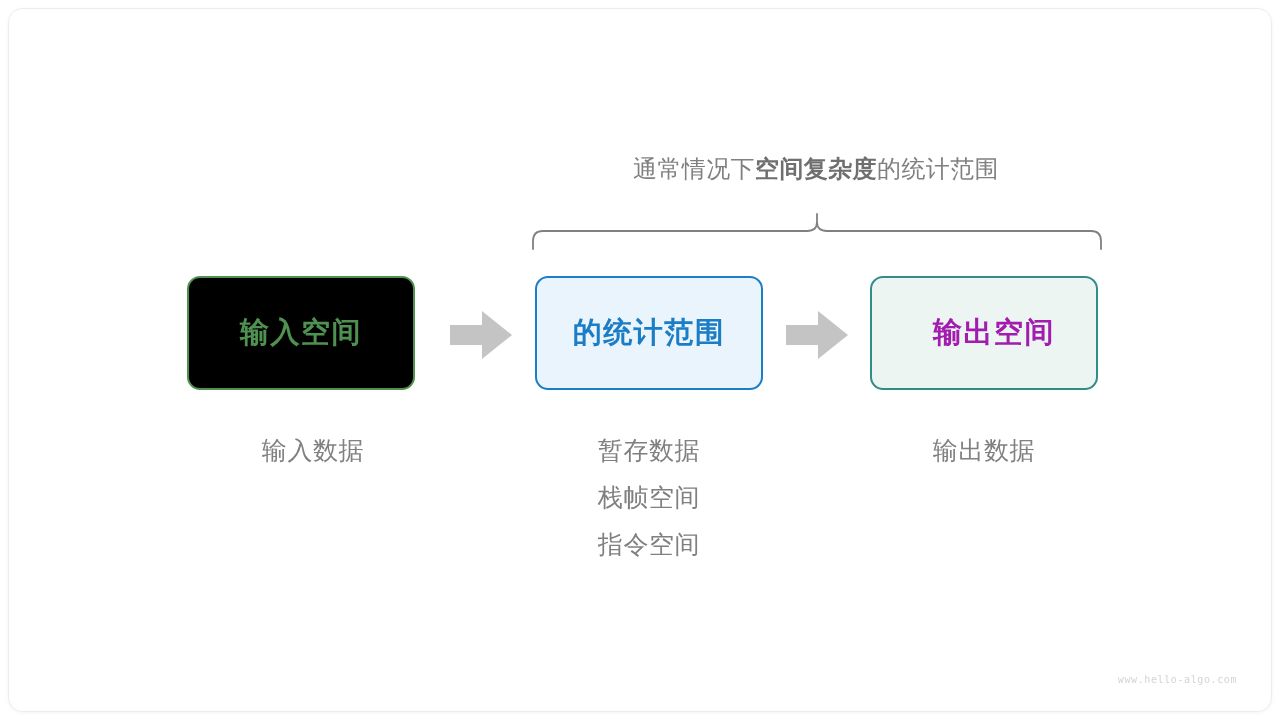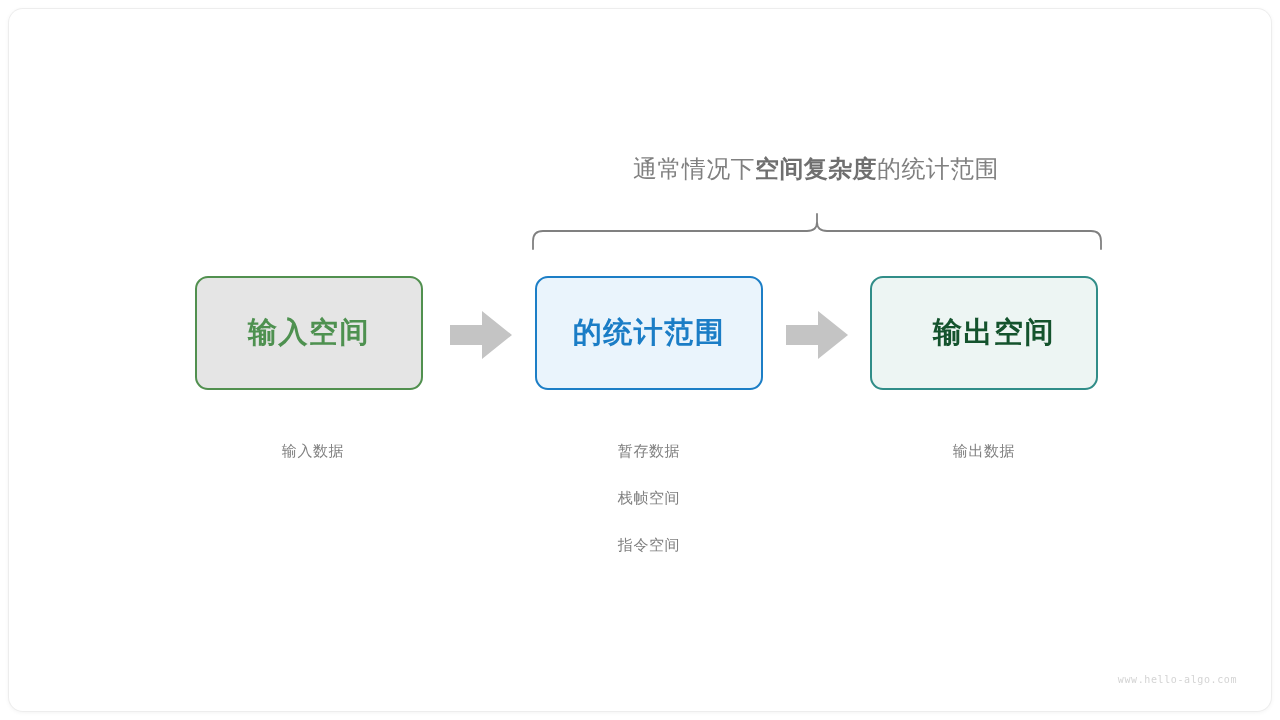--- a/index.html
+++ b/index.html
@@ -68,40 +68,40 @@
     border-width: 2.4px;
     border-style: solid;
     box-sizing: border-box;
     display: flex;
     align-items: center;
     justify-content: center;
     font-size: 29px;
     font-weight: bold;
     letter-spacing: 1.5px;
   }
-  .box-input  { left: 186px;  top: 267px; background: #e5e5e5; border-color: #51904f; color: #4e9150; }
+  .box-input  { left: 178px;  top: 267px; background: #000000; border-color: #51904f; color: #4e9150; }
   .box-temp   { left: 526px;  top: 267px; background: #eaf4fc; border-color: #1c7ec6; color: #1b7dc6; }
-  .box-output { left: 861px;  top: 267px; background: #edf5f3; border-color: #318d88; color: #14532d; padding-left: 20px; }
+  .box-output { left: 861px;  top: 267px; background: #edf5f3; border-color: #318d88; color: #a21caf; padding-left: 20px; }
 
   
   .arrow {
     position: absolute;
     width: 62px;
     height: 48px;
     top: 302px;
   }
   .arrow-1 { left: 441px; }
   .arrow-2 { left: 777px; }
 
   
   .caption-col {
     position: absolute;
     width: 228px;
     text-align: center;
-    font-size: 15px;
+    font-size: 25px;
     line-height: 47px;
     color: #808080;
     letter-spacing: 0.6px;
   }
   .cap-input  { left: 190px; top: 418px; }
   .cap-temp   { left: 526px; top: 418px; }
   .cap-output { left: 861px; top: 418px; }
   .caption-col div { height: 47px; }
 
   

